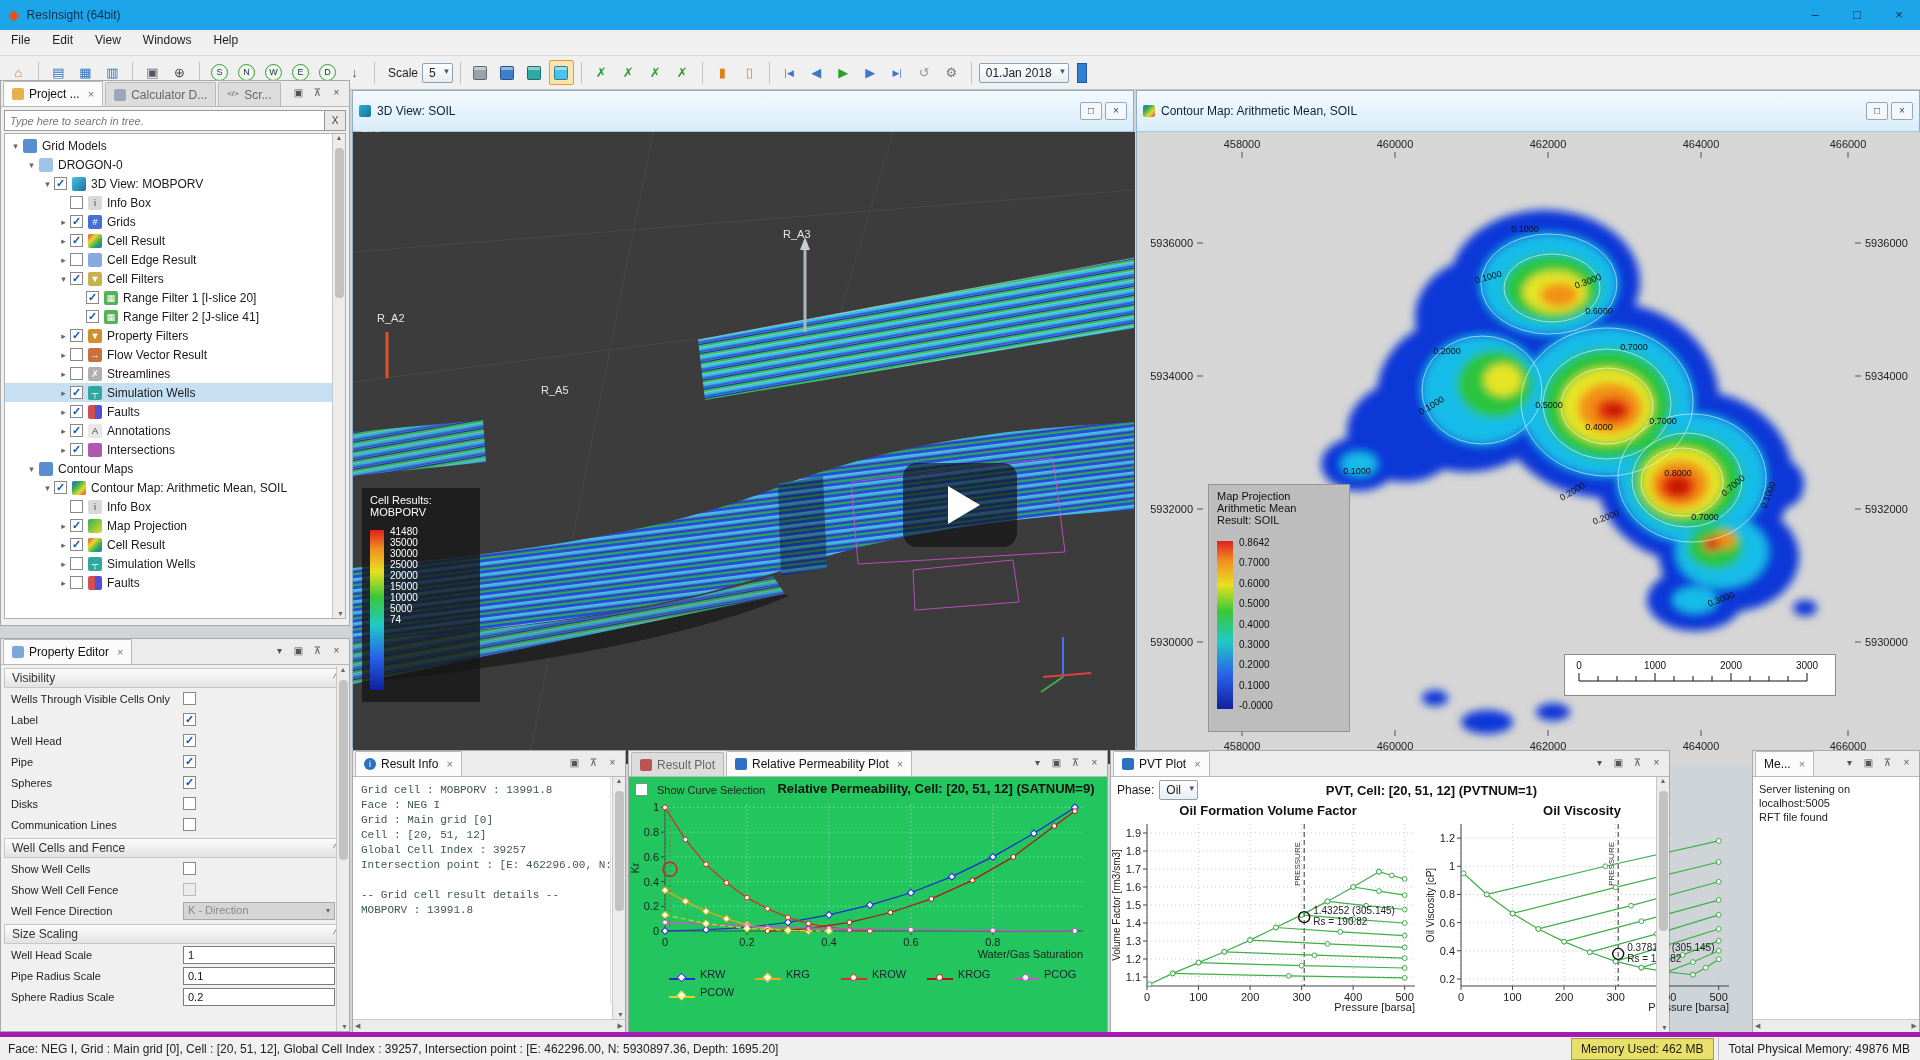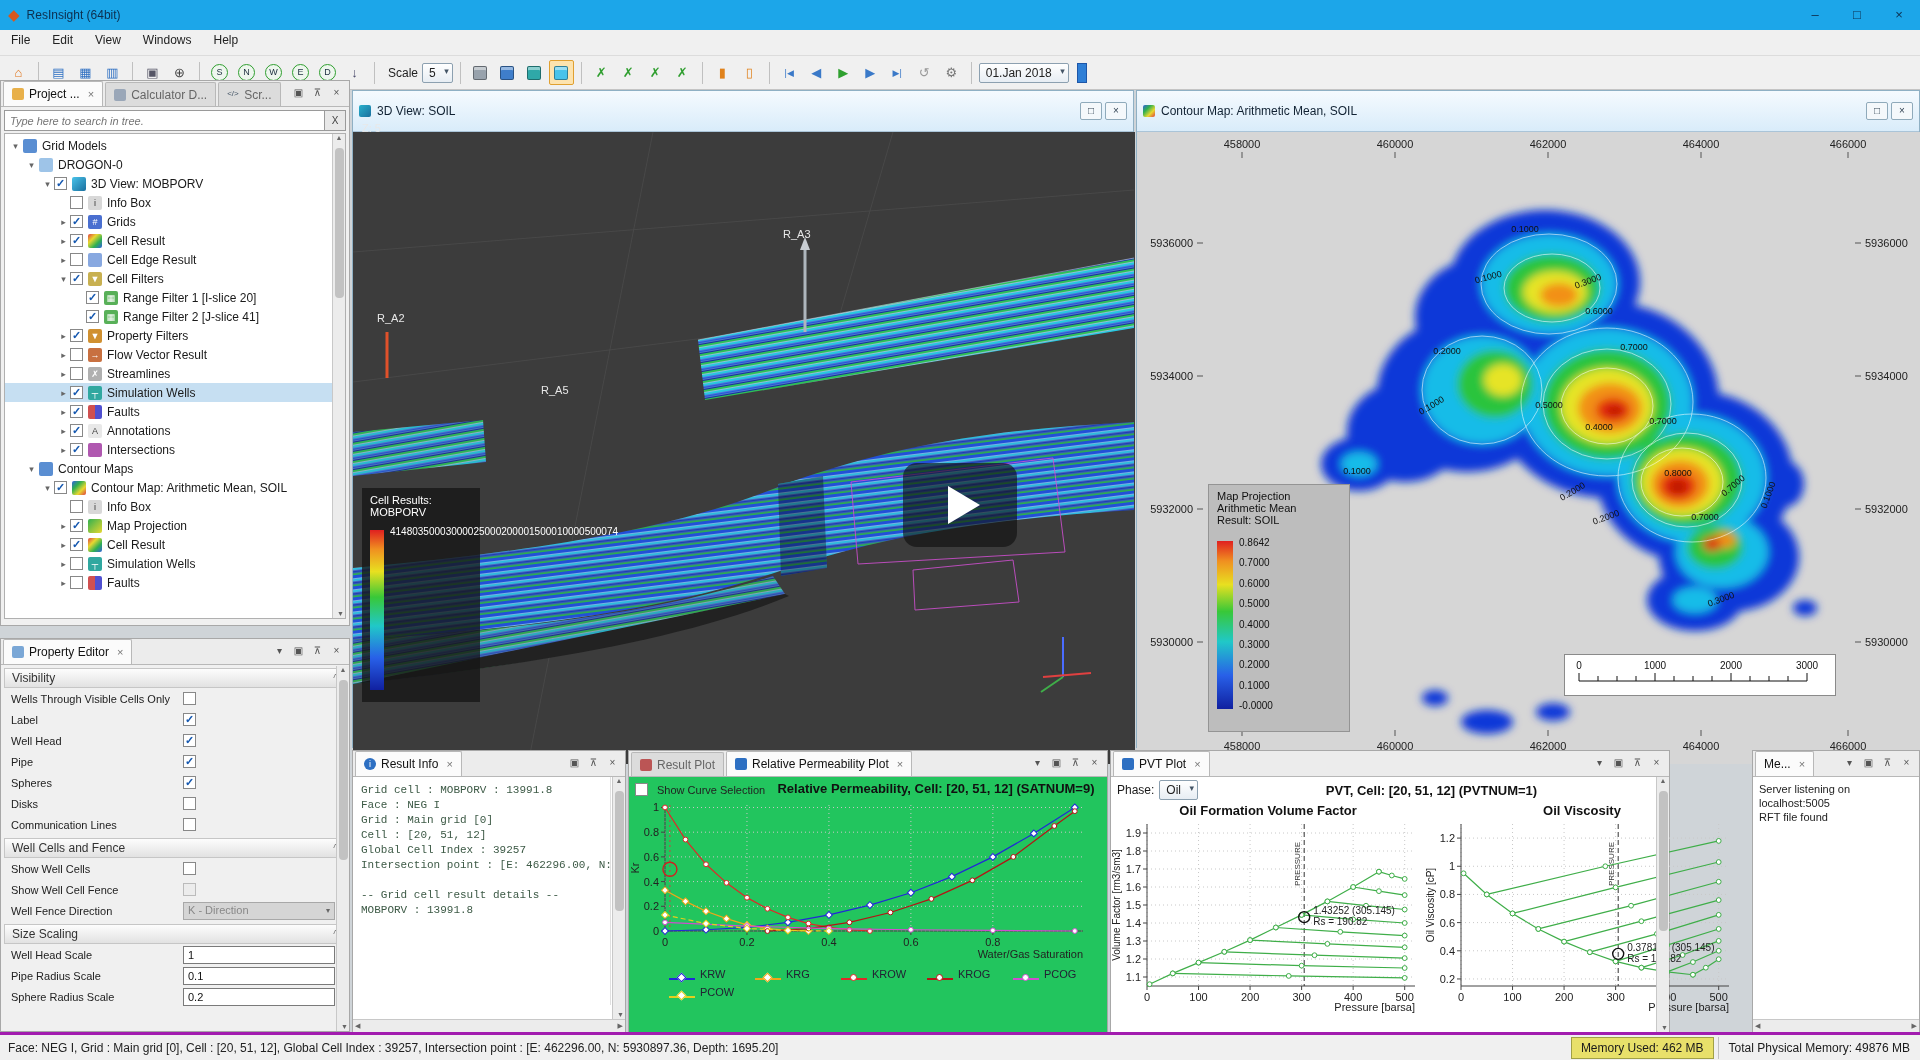--- a/index.html
+++ b/index.html
@@ -62,21 +62,21 @@
 .dd-ar{font-size:8px;color:#666}
 
 .mdi{position:absolute;border:1px solid #8fb0c4;background:#fff}
 .wtitle{height:41px;background:linear-gradient(#f5fafe,#d9ecfa);border-bottom:1px solid #aac4d8;display:flex;align-items:center;padding:17px 6px;gap:6px;color:#123}
 .wbtns{margin-left:auto;display:flex;gap:3px}
 .wbtn{width:22px;height:18px;border:1px solid #8faabb;background:#f4f8fb;font-size:10px;line-height:16px;text-align:center;color:#345;border-radius:2px}
 #z-label{position:absolute;left:362px;top:122px;color:#e8e8e8;font-size:11px;z-index:5}
 
 #legend3d{position:absolute;left:362px;top:488px;width:118px;height:214px;background:rgba(22,22,22,.78);z-index:5;color:#fff;padding:6px 0 0 8px;font-size:11px}
 #legend3d .bar{position:absolute;left:8px;top:42px;width:14px;height:160px;background:linear-gradient(#e02020,#f09020 12%,#e8e020 26%,#38c838 42%,#20c8c8 60%,#2860e8 80%,#1020a0)}
-#legend3d .ticks{position:absolute;left:28px;top:38px;height:166px;display:flex;flex-direction:row;justify-content:space-between;font-size:10px}
+#legend3d .ticks{position:absolute;left:28px;top:38px;height:166px;display:flex;flex-direction:column;font-size:10px}
 
 #maplegend{position:absolute;left:1208px;top:484px;width:142px;height:248px;background:#bdbdbd;border:1px solid #949494;z-index:5;padding:5px 0 0 8px;font-size:11px;color:#111}
 #maplegend .bar{position:absolute;left:8px;top:56px;width:16px;height:168px;background:linear-gradient(#e02020,#f09020 12%,#e8e020 26%,#38c838 42%,#20c8c8 60%,#2860e8 80%,#1020a0)}
 #maplegend .ticks{position:absolute;left:30px;top:52px;height:174px;display:flex;flex-direction:column;justify-content:space-between;font-size:10px}
 #scalebar{position:absolute;left:1564px;top:654px;width:272px;height:42px;background:#fff;border:1px solid #8a8a8a;z-index:5}
 
 #play-overlay{position:absolute;left:903px;top:463px;width:114px;height:84px;background:rgba(15,15,15,.62);border-radius:14px;z-index:20;display:flex;align-items:center;justify-content:center}
 #play-overlay .tri{width:0;height:0;border-left:32px solid #fff;border-top:19px solid transparent;border-bottom:19px solid transparent;margin-left:8px}
 
 .mono{font-family:Liberation Mono, monospace}
@@ -90,21 +90,21 @@
 .lg-sw .mk{position:absolute;left:9px;top:-4px;width:7px;height:7px;border:1.5px solid;background:#fff}
 .mk.diamond{transform:rotate(45deg)}
 .mk.circle{border-radius:50%}
 .pvt-head{display:flex;align-items:center;height:24px;padding:2px 4px 0 6px}
 .pvt-title{flex:1;text-align:center;font-weight:bold;font-size:13px;color:#111}
 .pvt-charts{display:flex}
 .pvt-block{width:318px}
 .pvt-block h4{text-align:center;font-size:13px;color:#111;padding-top:2px}
 #messages-body{padding:5px 6px;font-size:11px;color:#222;line-height:14px}
 
-#statusbar{position:absolute;left:0;top:1032px;width:1920px;height:28px;background:#f0f0f0;border-top:3px solid #a21caf;display:flex;align-items:center}
+#statusbar{position:absolute;left:0;top:1032px;width:1920px;height:28px;background:#f0f0f0;border-top:5px solid #a21caf;display:flex;align-items:center}
 #status-left{flex:1;padding:0 8px;color:#222;white-space:nowrap;overflow:hidden}
 .status-seg{border-left:1px solid #c0c0c0;padding:4px 10px;white-space:nowrap}
 #mem-badge{background:#e8e06a;border:1px solid #a0a046;padding:3px 9px;margin-right:4px;white-space:nowrap}
 </style>
 </head>
 <body>
 
 <div id="app">
 
   <div id="titlebar">

